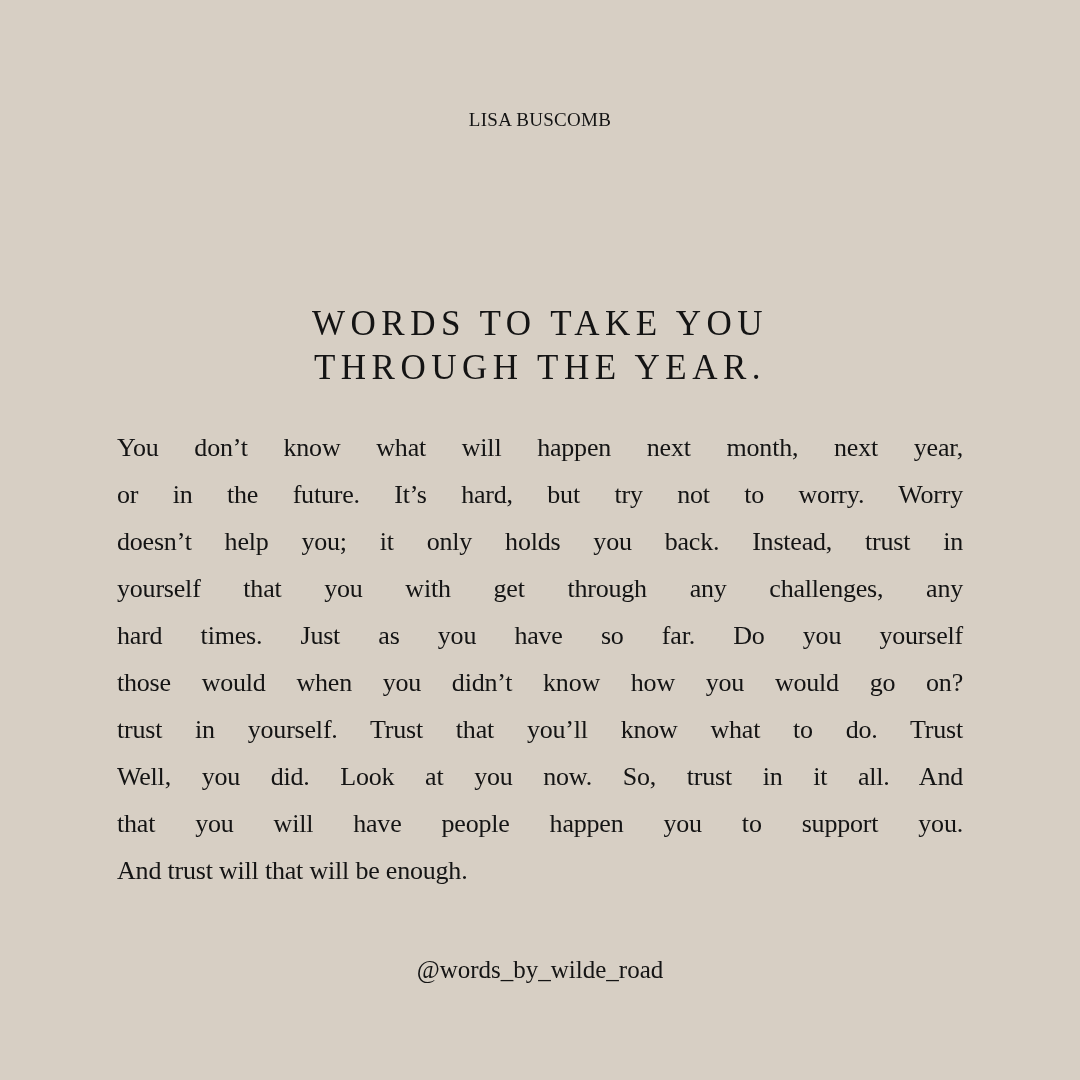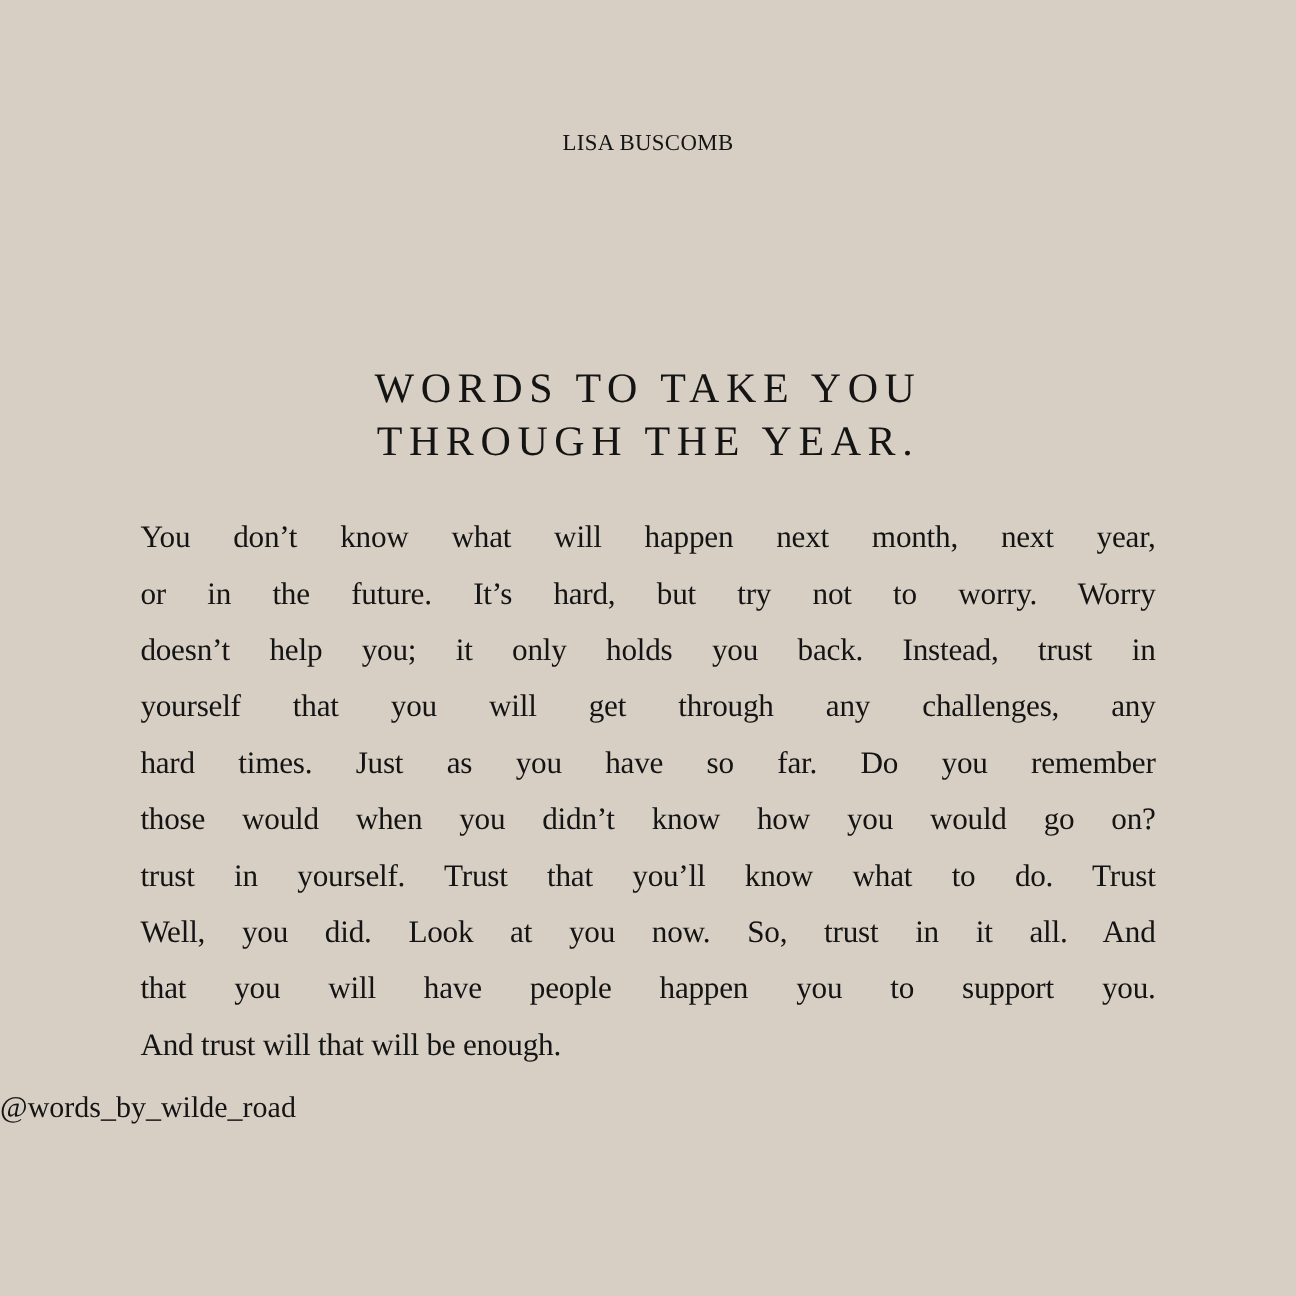--- a/index.html
+++ b/index.html
@@ -52,43 +52,44 @@
       display: block;
       text-align: justify;
       text-align-last: justify;
       white-space: nowrap;
     }
     .body-text .line.last {
       text-align-last: left;
     }
     .handle {
       position: absolute;
-      top: 908px;
+      top: 954px;
       left: 0;
       width: 1080px;
+      text-align: center;
       font-size: 25px;
       line-height: 32px;
     }
   </style>
 </head>
 <body>
 
 <div class="author">LISA BUSCOMB</div>
 
 <div class="title">
   <div>WORDS TO TAKE YOU</div>
   <div>THROUGH THE YEAR.</div>
 </div>
 
 <div class="body-text">
   <span class="line">You don’t know what will happen next month, next year,</span>
   <span class="line">or in the future. It’s hard, but try not to worry. Worry</span>
   <span class="line">doesn’t help you; it only holds you back. Instead, trust in</span>
-  <span class="line">yourself that you will get through any challenges, any</span>
-  <span class="line">hard times. Just as you have so far. Do you remember</span>
+  <span class="line">yourself that you with get through any challenges, any</span>
+  <span class="line">hard times. Just as you have so far. Do you yourself</span>
   <span class="line">those would when you didn’t know how you would go on?</span>
   <span class="line">trust in yourself. Trust that you’ll know what to do. Trust</span>
   <span class="line">Well, you did. Look at you now. So, trust in it all. And</span>
   <span class="line">that you will have people happen you to support you.</span>
   <span class="line last">And trust will that will be enough.</span>
 </div>
 
 <div class="handle">@words_by_wilde_road</div>
 
 </body></html>

